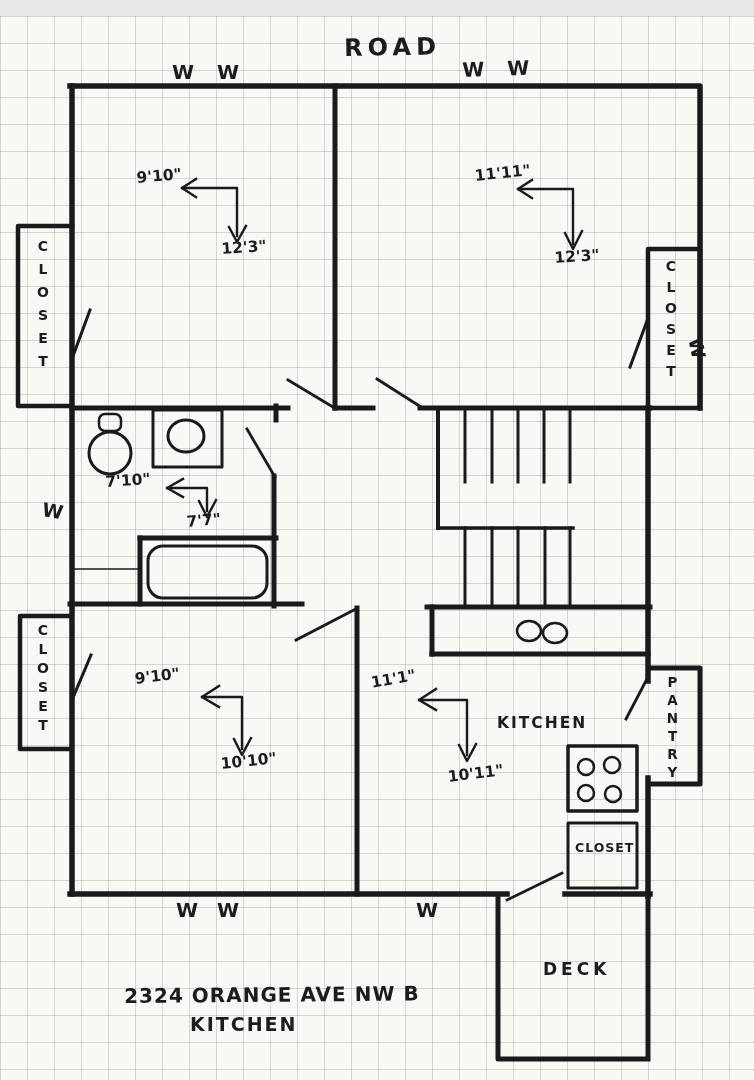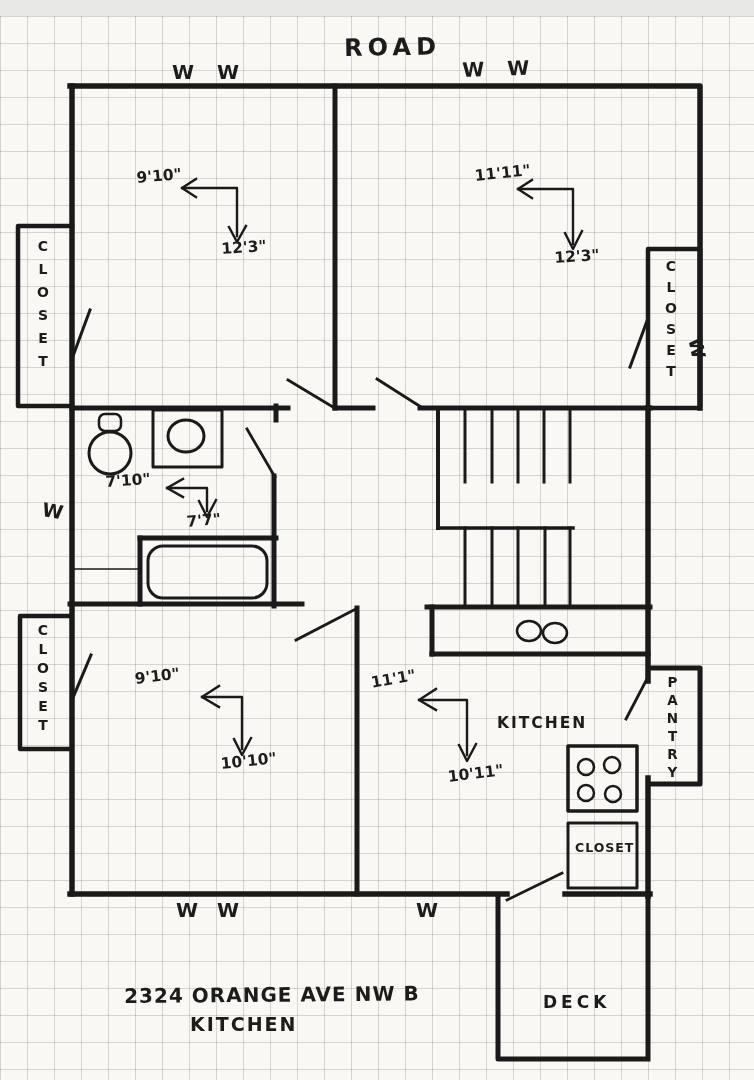--- a/index.html
+++ b/index.html
@@ -171,21 +171,21 @@
   <div class="lbl" style="left:176px;top:884px;font-size:20px;letter-spacing:6px;">W W</div>
   <div class="lbl" style="left:416px;top:884px;font-size:20px;">W</div>
 
   <div class="lbl vert" style="left:36px;top:222px;font-size:14px;letter-spacing:7px;">CLOSET</div>
   <div class="lbl vert" style="left:664px;top:242px;font-size:14px;letter-spacing:5px;">CLOSET</div>
   <div class="lbl vert" style="left:36px;top:606px;font-size:14px;letter-spacing:3px;">CLOSET</div>
   <div class="lbl vert" style="left:665px;top:658px;font-size:13.5px;letter-spacing:2px;">PANTRY</div>
 
   <div class="lbl" style="left:497px;top:700px;font-size:15.5px;letter-spacing:2px;">KITCHEN</div>
   <div class="lbl" style="left:575px;top:826px;font-size:12.5px;letter-spacing:1px;">CLOSET</div>
-  <div class="lbl" style="left:543px;top:978px;font-size:17px;letter-spacing:4px;">DECK</div>
+  <div class="lbl" style="left:543px;top:945px;font-size:17px;letter-spacing:4px;">DECK</div>
 
   <div class="lbl" style="left:136px;top:155px;font-size:15.5px;transform:rotate(-5deg);">9'10"</div>
   <div class="lbl" style="left:221px;top:226px;font-size:15.5px;transform:rotate(-4deg);">12'3"</div>
 
   <div class="lbl" style="left:474px;top:153px;font-size:15.5px;transform:rotate(-6deg);">11'11"</div>
   <div class="lbl" style="left:554px;top:235px;font-size:15.5px;transform:rotate(-4deg);">12'3"</div>
 
   <div class="lbl" style="left:105px;top:459px;font-size:15.5px;transform:rotate(-4deg);">7'10"</div>
   <div class="lbl" style="left:186px;top:499px;font-size:15.5px;transform:rotate(-5deg);">7'7"</div>
 

